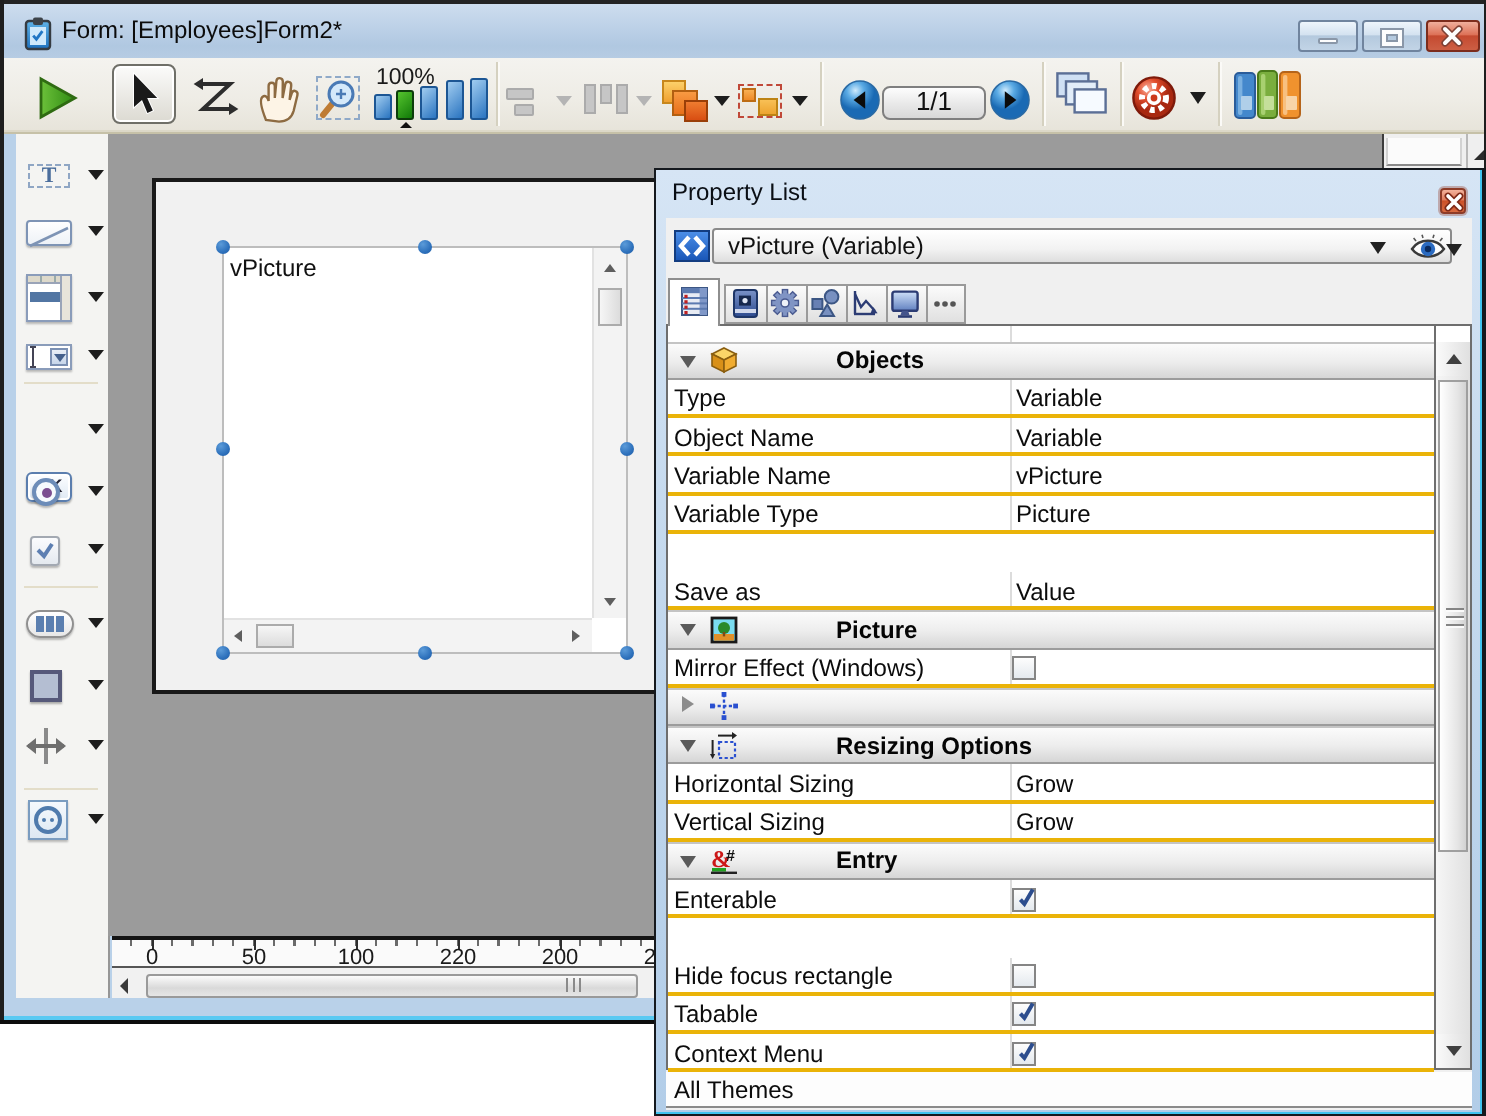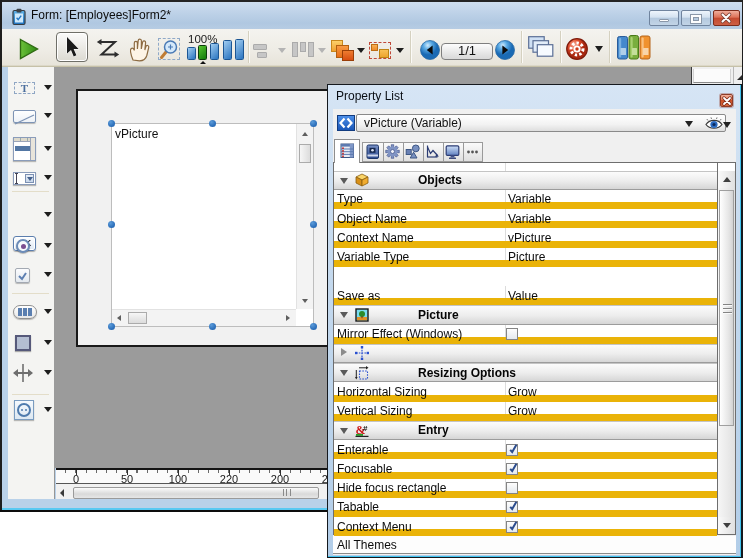--- a/index.html
+++ b/index.html
@@ -69,21 +69,21 @@
 
 #proplist { position:absolute; left:327px; top:84px; width:416px; height:474px; border:1px solid #15191e;
   background:linear-gradient(#d6e5f5 0%, #c6daee 35%, #b2cde8 100%); }
 #pl-title { position:absolute; left:8px; top:4px; font-size:12px; color:#0a0e14; }
 #pl-close { position:absolute; left:392px; top:8.5px; width:13px; height:13px; border:1px solid #8e3c28; border-radius:2px;
   background:linear-gradient(#f3b29c 0%, #e07c5c 45%, #cc5028 50%, #d86a40 100%); box-shadow:0 0 0 1px rgba(150,60,40,.35); }
 #pl-combo { position:absolute; left:28px; top:29px; width:370px; height:18px; border:1px solid #8a8a8a; border-radius:2px;
   background:linear-gradient(#ffffff 0%, #f2f2f2 60%, #dedede 100%); font-size:12px; color:#111; line-height:16px; padding-left:7px; }
 #plbody { position:absolute; left:5px; top:23.5px; width:403px; height:446.5px; background:#f0f0f0; }
 #pgrid { position:absolute; left:5px; top:76.5px; width:403px; height:373.5px; border:1px solid #6e6e6e; background:#ffffff; }
-.prow { position:absolute; left:0; width:383px; height:19.25px; background:#fff; border-bottom:7px solid #eab308; }
+.prow { position:absolute; left:0; width:383px; height:19.25px; background:#fff; border-bottom:2px solid #eab308; }
 .prow .n { position:absolute; left:3px; top:2.5px; font-size:12px; color:#0c0c0c; }
 .prow .v { position:absolute; left:174px; top:2.5px; font-size:12px; color:#0c0c0c; }
 .dvd { position:absolute; left:171px; top:0; width:1px; height:100%; background:#dcdcdc; }
 .phdr { position:absolute; left:0; width:383px; height:19.25px; background:linear-gradient(#fdfdfd,#ededed 55%,#d6d6d6); border-bottom:1px solid #9c9c9c; box-shadow:inset 0 1px 0 #c4c4c4; }
 .phdr .t { position:absolute; left:44px; top:2.5px; font-size:12px; font-weight:bold; color:#050505;margin-left:40px; }
 .hic { position:absolute; left:21px; top:2.5px; }
 .tri-d { position:absolute; left:6px; top:7px; width:0; height:0; border-left:4.5px solid transparent; border-right:4.5px solid transparent; border-top:6px solid #5a5a5a; }
 .tri-r { position:absolute; left:7px; top:4.5px; width:0; height:0; border-top:4.5px solid transparent; border-bottom:4.5px solid transparent; border-left:6px solid #8c8c8c; }
 .cb { position:absolute; left:172px; top:3.5px; width:12px; height:12px; border:1px solid #858585; background:linear-gradient(#fdfdfd,#e4e9ee); }
 .cbk { position:absolute; left:170px; top:0.5px; }
@@ -499,21 +499,21 @@
           <div class="n">Type</div>
           <div class="v">Variable</div>
         </div>
       <div class="prow" style="top:46.5px;">
           <div class="dvd"></div>
           <div class="n">Object Name</div>
           <div class="v">Variable</div>
         </div>
       <div class="prow" style="top:65.75px;">
           <div class="dvd"></div>
-          <div class="n">Context Name</div>
+          <div class="n">Variable Name</div>
           <div class="v">vPicture</div>
         </div>
       <div class="prow" style="top:85px;">
           <div class="dvd"></div>
           <div class="n">Variable Type</div>
           <div class="v">Picture</div>
         </div>
       <div class="prow" style="top:123.5px;">
           <div class="dvd"></div>
           <div class="n">Save as</div>
@@ -581,28 +581,20 @@
           <div class="t">Entry</div>
         </div>
       <div class="prow" style="top:277.5px;">
           <div class="dvd"></div>
           <div class="n">Enterable</div>
           <div class="cb"></div>
           <svg class="cbk" width="18" height="18">
             <path d="M6.2,8.8 L8.2,11 L12.4,3.8" fill="none" stroke="#2c4d8e" stroke-width="2"></path>
           </svg>
         </div>
-      <div class="prow" style="top:296.75px;">
-          <div class="dvd"></div>
-          <div class="n">Focusable</div>
-          <div class="cb"></div>
-          <svg class="cbk" width="18" height="18">
-            <path d="M6.2,8.8 L8.2,11 L12.4,3.8" fill="none" stroke="#2c4d8e" stroke-width="2"></path>
-          </svg>
-        </div>
       <div class="prow" style="top:335.25px;">
           <div class="dvd"></div>
           <div class="n">Tabable</div>
           <div class="cb"></div>
           <svg class="cbk" width="18" height="18">
             <path d="M6.2,8.8 L8.2,11 L12.4,3.8" fill="none" stroke="#2c4d8e" stroke-width="2"></path>
           </svg>
         </div>
       <div class="prow" style="top:316px;">
           <div class="dvd"></div>

